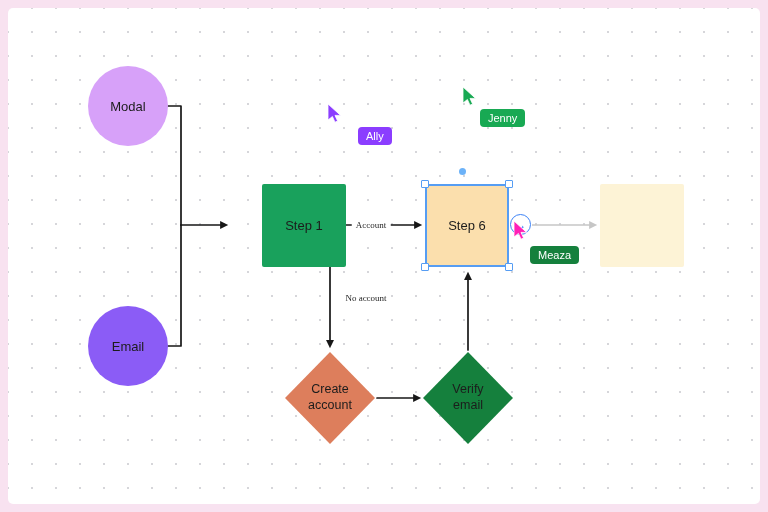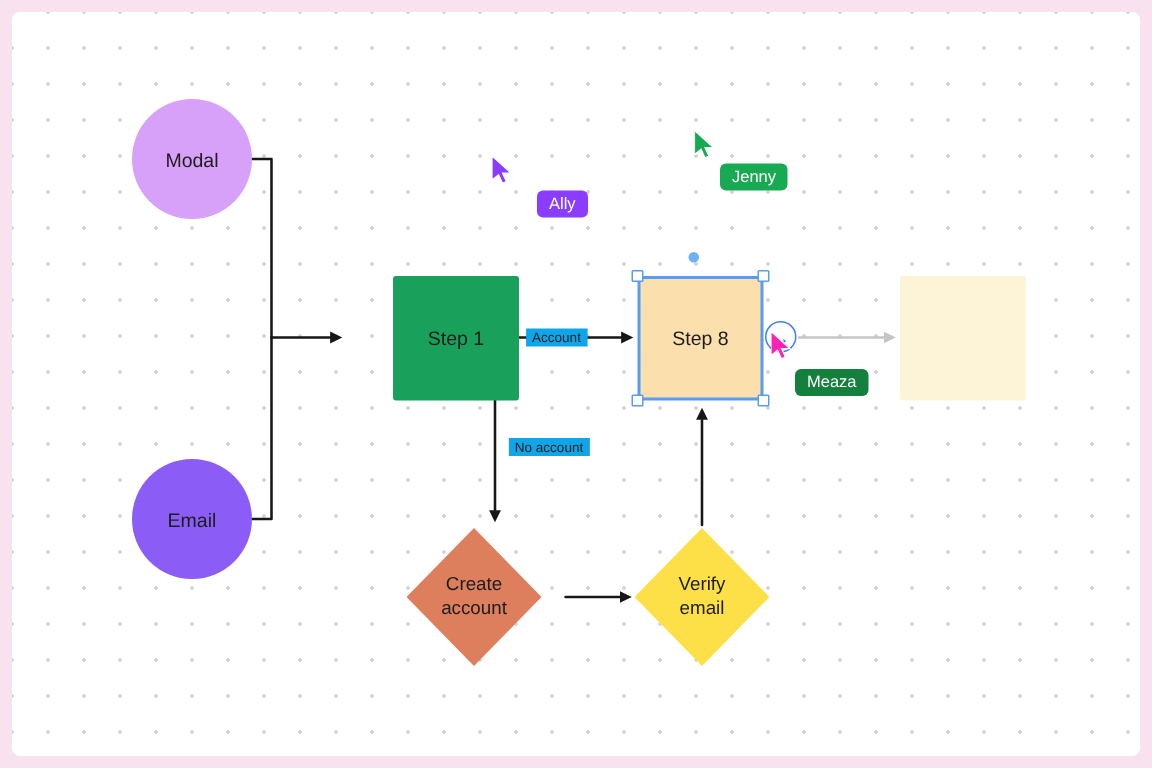--- a/index.html
+++ b/index.html
@@ -31,30 +31,30 @@
   .node.diamond {
     width: 90px; height: 92px;
     clip-path: polygon(50% 0, 100% 50%, 50% 100%, 0 50%);
     font-size: 12.5px; line-height: 1.25;
   }
   #node-modal { left: 88px; top: 66px; }
   #node-email { left: 88px; top: 306px; }
   #node-step1 { left: 231px; top: 184px; margin-left: 31px; }
   #node-step2 { left: 425px; top: 184px; border: 2px solid #569df3; z-index: 4; }
   #node-ghost { left: 600px; top: 184px; z-index: 2; }
-  #node-create { left: 271px; top: 352px; align-items: center; }
+  #node-create { left: 285px; top: 352px; align-items: center; }
   #node-verify { left: 423px; top: 352px; }
   .diamond-label { display: inline-block; }
   #node-create .diamond-label { width: 64px; }
   #node-verify .diamond-label { width: 48px; }
   .edge-label {
     position: absolute; z-index: 3;
     transform: translate(-50%, -50%);
-    background: #0ea5e9; color: #1f1f1f;
-    font-size: 9px; padding: 1px 4px; white-space: nowrap;
+    background: #ffffff; color: #1f1f1f;
+    font-size: 9px; padding: 1px 4px; white-space: nowrap; font-family: Liberation Serif, serif;
   }
   #edge-label-account { left: 371px; top: 225px; }
   #edge-label-noaccount { left: 331px; top: 298px; margin-left: 35px; }
   .handle {
     position: absolute; z-index: 5;
     width: 8px; height: 8px;
     background: #ffffff; border: 1.5px solid #569df3; border-radius: 1px;
   }
   #handle-tl { left: 421px; top: 180px; }
   #handle-tr { left: 505px; top: 180px; }
@@ -119,30 +119,30 @@
 
 <div class="node circle" id="node-email" style="background-color: #8b5cf6;">
   <span>Email</span>
 </div>
 
 <div class="node square" id="node-step1" style="background-color: rgb(25, 161, 92);">
   <span>Step 1</span>
 </div>
 
 <div class="node square" id="node-step2" style="background-color: rgb(251, 223, 173);">
-  <span>Step 8</span>
+  <span>Step 6</span>
 </div>
 
 <div class="node square" id="node-ghost" style="background-color: rgb(253, 243, 214);"></div>
 
 <div class="node diamond" id="node-create" style="background-color: rgb(221, 126, 92);">
   <span class="diamond-label">Create account</span>
 </div>
 
-<div class="node diamond" id="node-verify" style="background-color: #fde047;">
+<div class="node diamond" id="node-verify" style="background-color: #15803d;">
   <span class="diamond-label">Verify email</span>
 </div>
 
 <div class="edge-label" id="edge-label-account">Account</div>
 <div class="edge-label" id="edge-label-noaccount">No account</div>
 
 <div class="handle" id="handle-tl"></div>
 <div class="handle" id="handle-tr"></div>
 <div class="handle" id="handle-bl"></div>
 <div class="handle" id="handle-br"></div>

